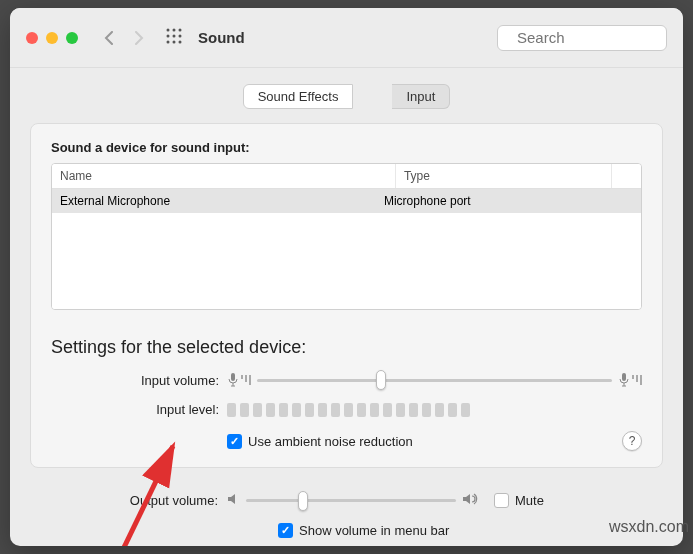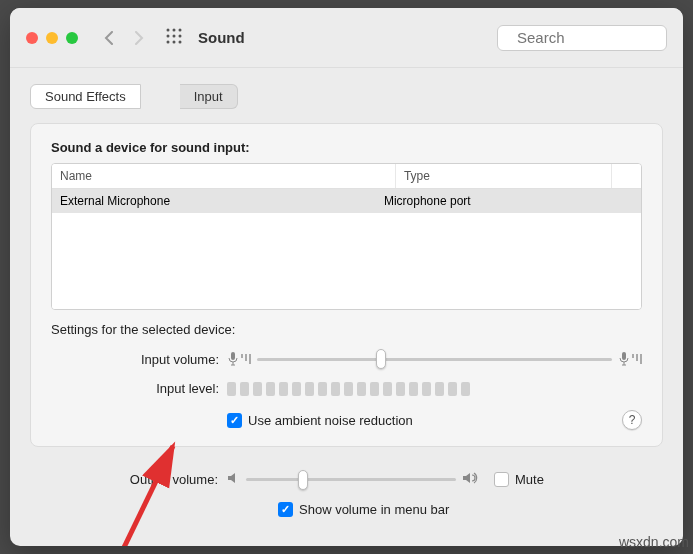--- a/index.html
+++ b/index.html
@@ -12,56 +12,56 @@
 .tl-min { background: #febc2e; }
 .tl-max { background: #28c840; }
 .navbtns { display: flex; gap: 20px; margin-left: 26px; color: #999; }
 .navbtns span svg { display:block; }
 .grid-icon { margin-left: 22px; color:#555; }
 .title { font-size: 15px; font-weight: 600; margin-left: 16px; color:#333; }
 .searchbox { margin-left: auto; width: 170px; height: 26px; background: #fff; border: 1px solid #ccc; border-radius: 6px; display:flex; align-items:center; padding:0 6px; }
 .searchbox svg { color:#888; }
 .searchbox input { border:none; outline:none; font-size:15px; flex:1; margin-left:13px; background:transparent; color:#ec4899; }
 .content { padding: 12px 20px; }
-.segmented { display:flex; margin: 4px auto 14px; }
+.segmented { display:flex; justify-content:center; margin: 4px auto 14px; }
 .seg { border:1px solid #ccc; background:#fff; padding:4px 14px; font-size:13px; color:#333; cursor:pointer; }
 .seg:first-child { border-radius:6px 0 0 6px; }
 .seg:last-child { border-radius:0 6px 6px 0;margin-left:39px; }
 .seg.active { background:#e0e0e0; }
 .seg + .seg { border-left:none; }
 .panel { background:#f5f5f5; border:1px solid #dcdcdc; border-radius:8px; padding:16px 20px; }
 .label { font-weight:600; font-size:13px; color:#222; }
 .table { margin-top:8px; border:1px solid #d0d0d0; border-radius:4px; background:#fff; overflow:hidden; }
 .thead, .trow { display:flex; font-size:12px; }
 .thead { background:#fff; border-bottom:1px solid #e0e0e0; color:#555;gap:19px; }
 .thead > div, .trow > div { padding:5px 8px; }
 .col-name { flex: 0 0 55%; }
 .col-type { flex:1; border-left:1px solid #e8e8e8; }
 .col-end { flex:0 0 30px; border-left:1px solid #e8e8e8; }
 .trow { background:#e4e4e4; }
 .tbody-pad { height: 96px; background:#fff; }
-.settings-label { font-size:13px; color:#222; margin-top:12px; }
+.settings-label { font-size:18px; color:#222; margin-top:27px; }
 .row { display:flex; align-items:center; margin-top:14px; font-size:13px; color:#222; }
 .row-label { width: 176px; text-align:right; padding-right:8px; }
 .slider-track { flex:1; height:3px; background:#c8c8c8; border-radius:2px; position:relative; margin:0 6px; }
 .slider-thumb { position:absolute; top:50%; transform:translate(-50%,-50%); width:10px; height:20px; background:#fff; border:1px solid #bbb; border-radius:5px; box-shadow:0 1px 2px rgba(0,0,0,0.2); }
 .mic-icon { color:#888; display:flex; align-items:center; gap:2px; }
 .mic-bars { display:flex; gap:2px; }
 .mic-bars i { width:2px; background:#aaa; display:block; }
 .level-meter { display:flex; gap:4px; }
 .level-meter i { width:9px; height:14px; background:#d0d0d0; border-radius:2px; display:block; }
 .checkbox { width:15px; height:15px; border-radius:3px; display:inline-flex; align-items:center; justify-content:center; margin-right:6px; }
 .checkbox.checked { background:#007aff; }
 .checkbox.checked::after { content:"✓"; color:#fff; font-size:11px; font-weight:bold; }
 .checkbox.unchecked { background:#fff; border:1px solid #bbb; }
 .help-btn { width:20px; height:20px; border-radius:50%; border:1px solid #bbb; background:#fff; font-size:12px; display:flex; align-items:center; justify-content:center; margin-left:auto; color:#555; box-shadow:0 1px 1px rgba(0,0,0,0.1); }
 .bottom { padding:10px 40px; }
 .speaker-icon { color:#888; }
 .arrow { position:absolute; left:70px; top:310px; pointer-events:none; }
-.watermark { position:absolute; right:4px; bottom:4px; font-size:14px; color:#555;text-align:right; }
+.watermark { position:absolute; right:4px; bottom:18px; font-size:16px; color:#555;text-align:right; }
 </style>
 </head>
 <body>
 
 <div class="window">
   <div class="titlebar">
     <div class="traffic">
       <span class="tl-close"></span>
       <span class="tl-min"></span>
       <span class="tl-max"></span>

